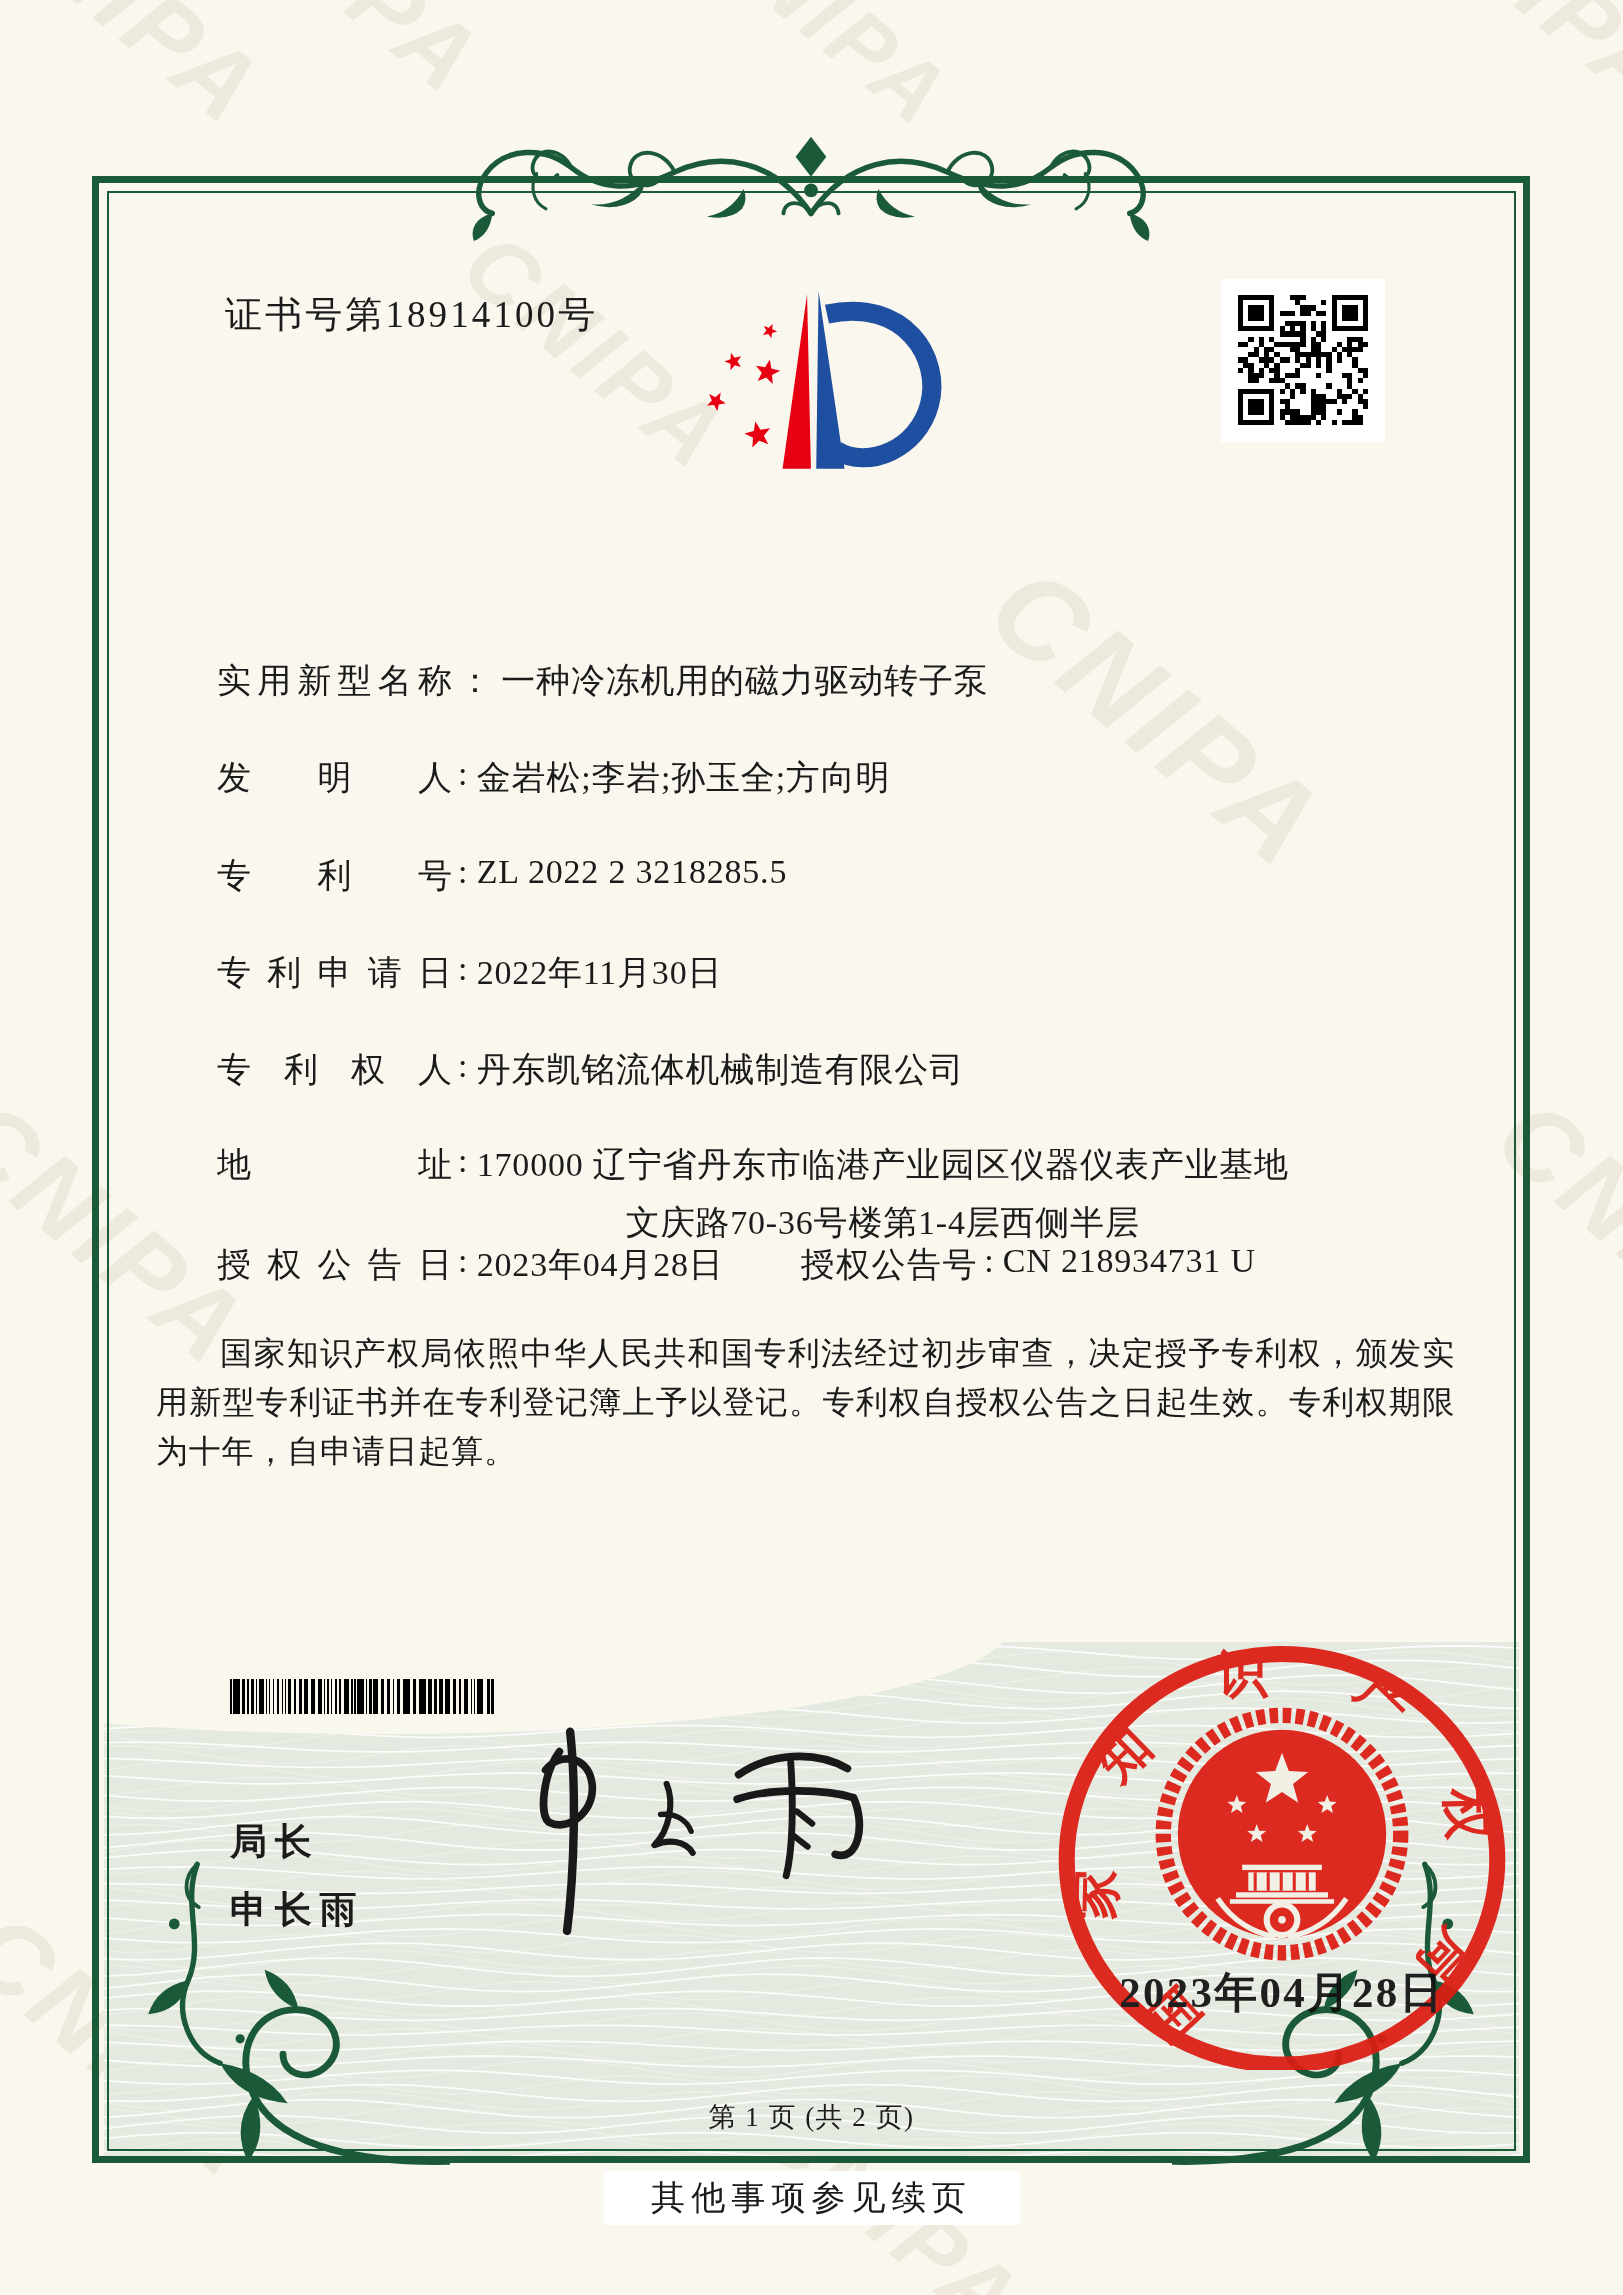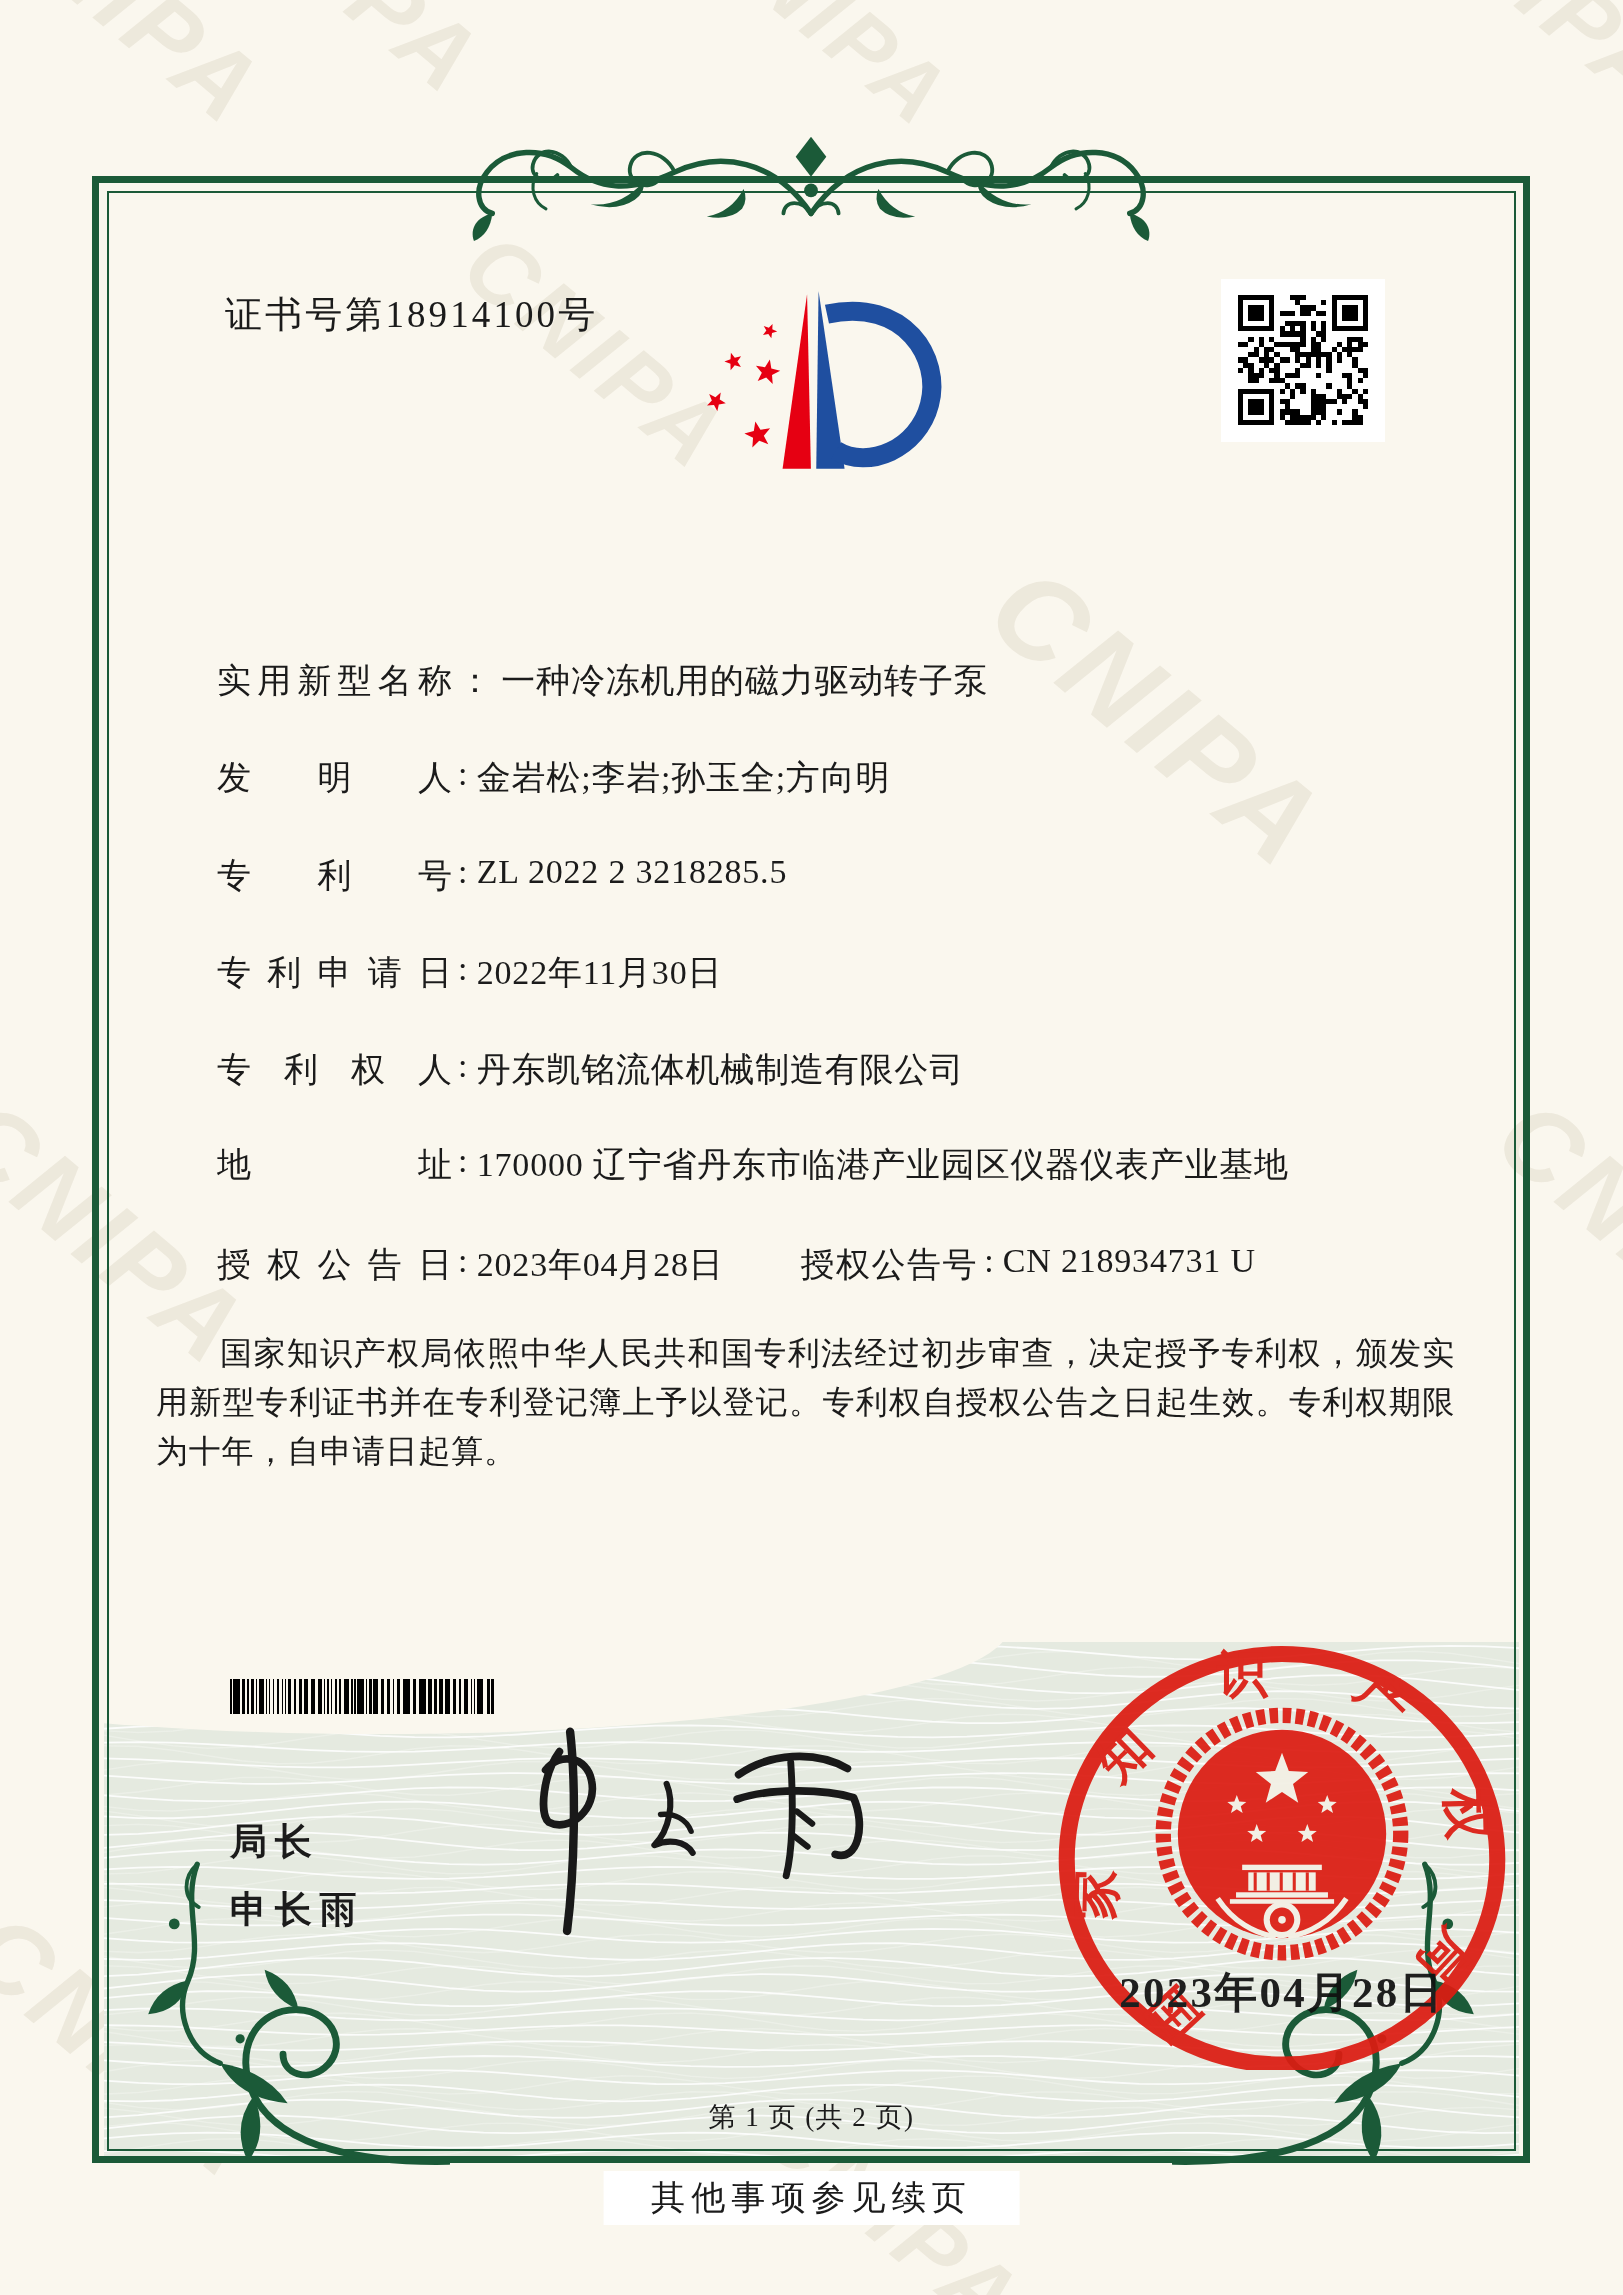--- a/index.html
+++ b/index.html
@@ -510,20 +510,21 @@
   <div class="crow" style="top:1047px">
     <span class="flabel">专利权人</span>
     <span class="fcolon">:</span>
     <span class="fvalue">丹东凯铭流体机械制造有限公司</span>
   </div>
   <div class="crow" style="top:1142px">
     <span class="flabel">地址</span>
     <span class="fcolon">:</span>
     <span class="fvalue">
       <span class="vline" style="display:block">170000 辽宁省丹东市临港产业园区仪器仪表产业基地</span>
+      <span class="vline" style="display:block;margin-top:12.3px">文庆路70-36号楼第1-4层西侧半层</span>
     </span>
   </div>
   <div class="crow" style="top:1242px">
     <span class="flabel">授权公告日</span>
     <span class="fcolon">:</span>
     <span class="fvalue">2023年04月28日</span>
     <span class="flabel2" style="margin-left:77px">授权公告号</span>
     <span class="fcolon">:</span>
     <span class="fvalue">CN 218934731 U</span>
   </div>

